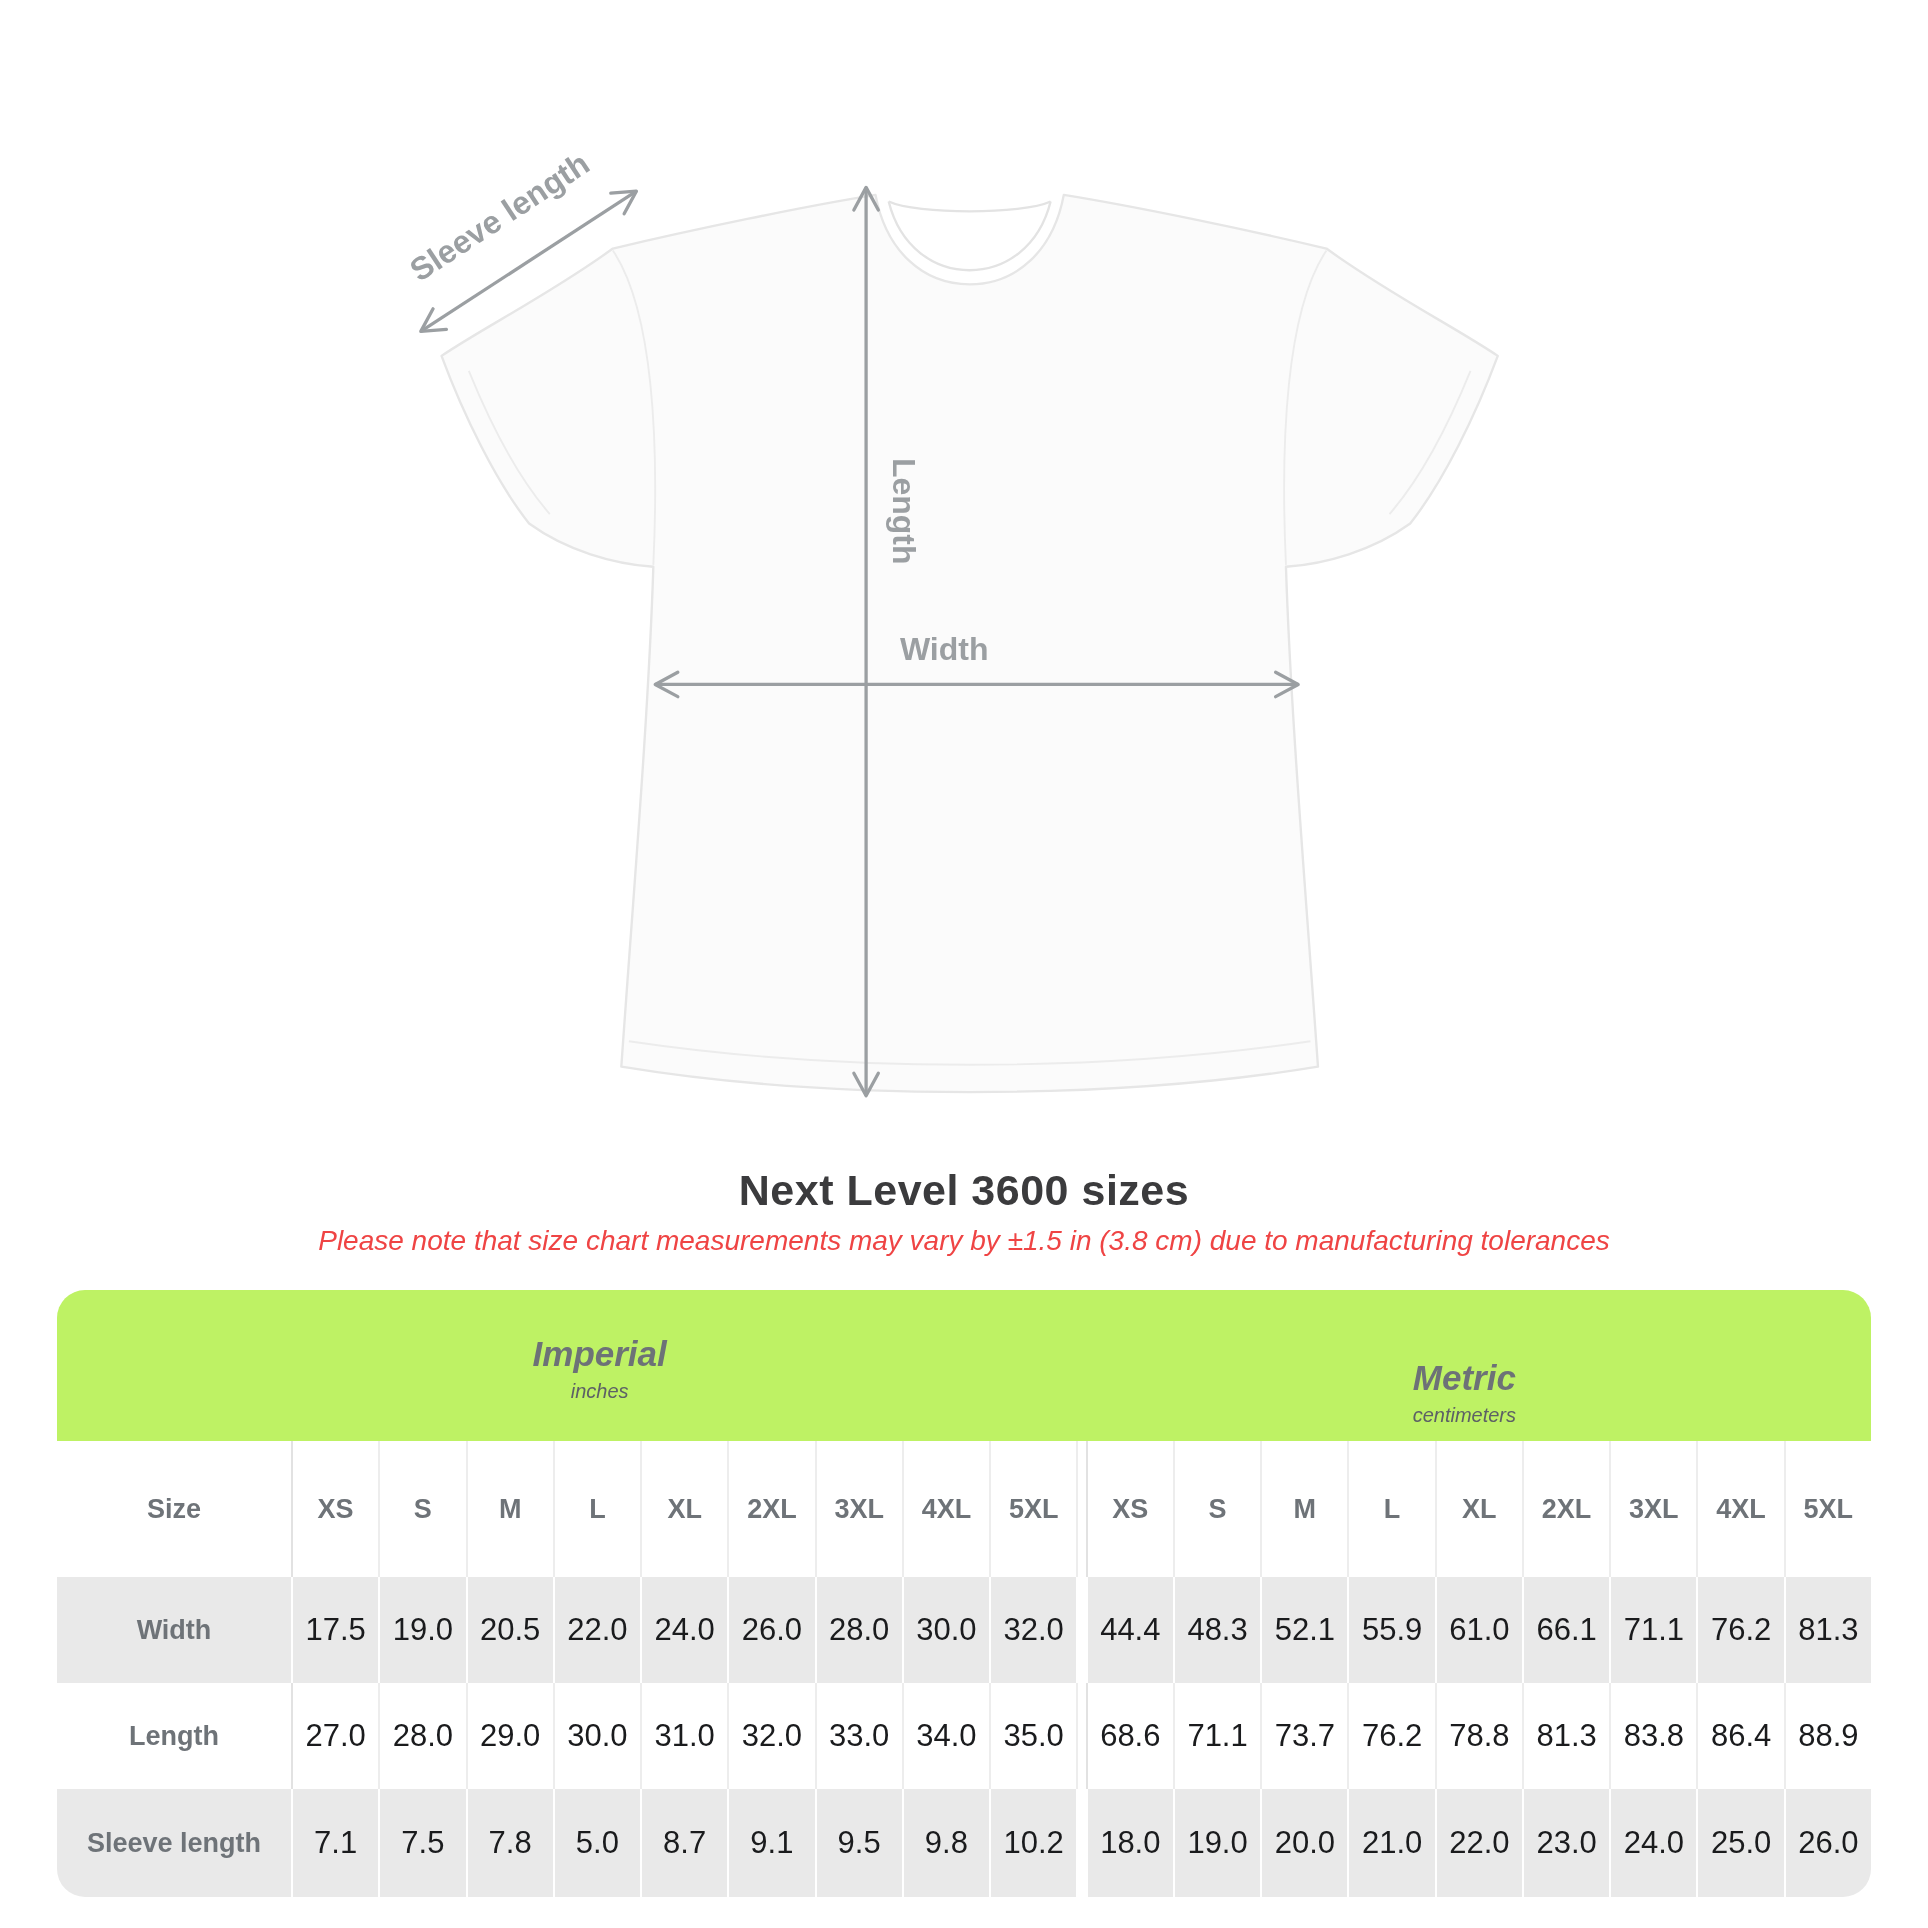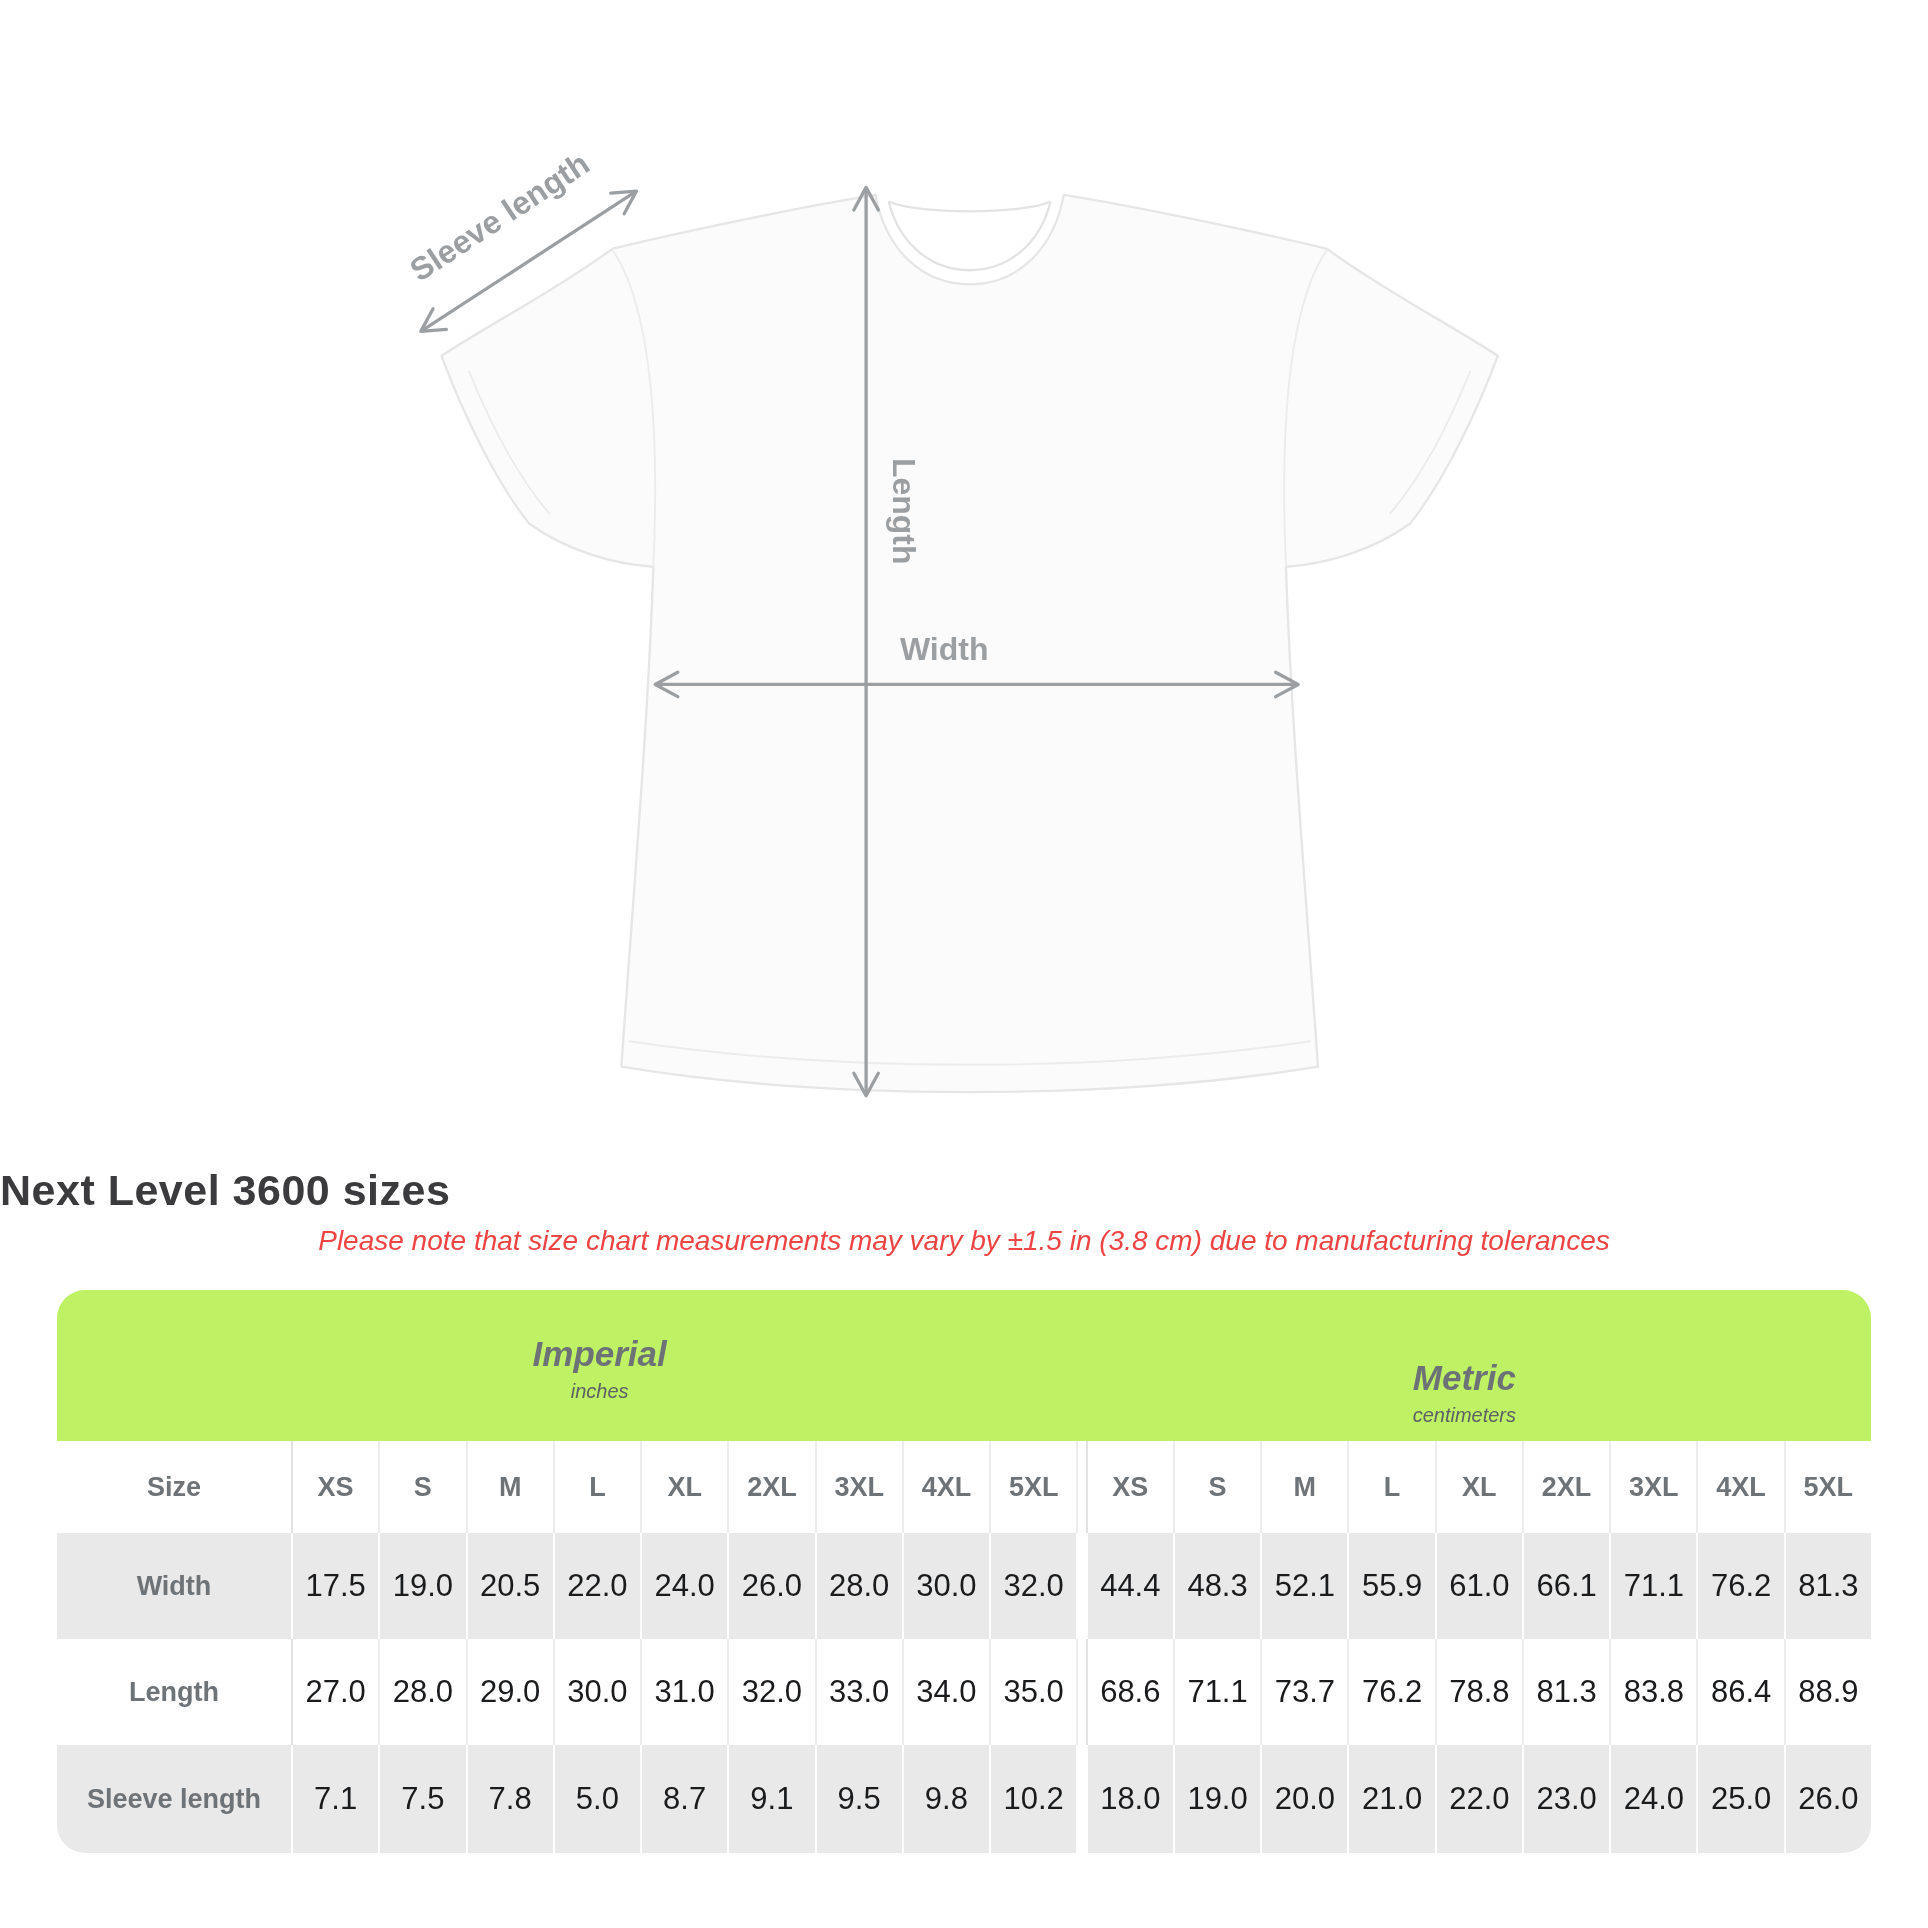--- a/index.html
+++ b/index.html
@@ -3,21 +3,21 @@
 <meta charset="utf-8">
 <style>
   html,body{margin:0;padding:0;background:#fff;}
   .page{
     position:relative;width:1928px;height:1928px;background:#ffffff;overflow:hidden;
     font-family:"Liberation Sans", sans-serif;
   }
   svg text{font-family:"Liberation Sans", sans-serif;}
   .diagram-svg{position:absolute;left:0;top:0;}
   .page-title{
-    position:absolute;left:0;top:1166px;width:100%;text-align:left;
+    position:absolute;left:0;top:1166px;width:100%;text-align:center;
     font-size:43px;font-weight:bold;color:#3b3b3d;letter-spacing:0.5px;
   }
   .page-subtitle{
     position:absolute;left:0;top:1225px;width:100%;text-align:center;
     font-size:28px;font-style:italic;color:#ef4444;
   }
   .size-table{position:absolute;left:57px;top:1290px;width:1814px;}
   .band-header{
     display:grid;grid-template-columns:234px repeat(9,1fr) 9.4px repeat(9,1fr);
     height:151px;background:#bef264;border-radius:28px 28px 0 0;
@@ -26,21 +26,21 @@
   .group-imperial{grid-column:1/11;padding-left:66px;}
   .group-metric{grid-column:12/21;padding-right:28px;margin-top:48px;}
   .group-title{font-size:35px;font-weight:bold;font-style:italic;color:#6d7277;}
   .group-unit{font-size:20px;font-style:italic;color:#5d6165;}
   .trow{
     display:grid;grid-template-columns:234px repeat(9,1fr) 9.4px repeat(9,1fr);
     height:106px;
   }
   .row-white{background:#ffffff;}
   .row-gray{background:#e9e9e9;}
-  .sizes-row{height:92px;}
+  .sizes-row{height:136px;}
   .last-row{height:108px;border-radius:0 0 28px 28px;overflow:hidden;}
   .cell{
     display:flex;align-items:center;justify-content:center;
     font-size:31px;color:#1a1b1d;border-left:2.8px solid transparent;
   }
   .row-gray .cell{border-left-color:#ffffff;}
   .row-white .cell{border-left-color:#ededed;}
   .row-white .cell.first-data{border-left-color:#e2e2e2;}
   .cell.label-cell{border-left:none !important;font-size:27px;font-weight:bold;color:#6e7378;}
   .sizes-row .cell{font-size:27px;font-weight:bold;color:#6e7378;}

